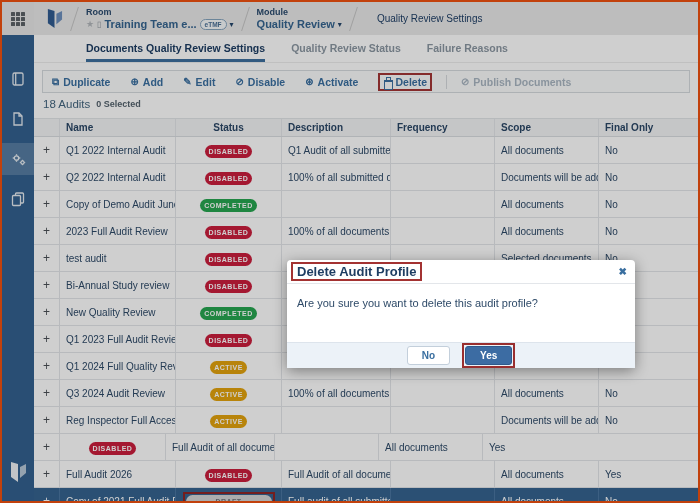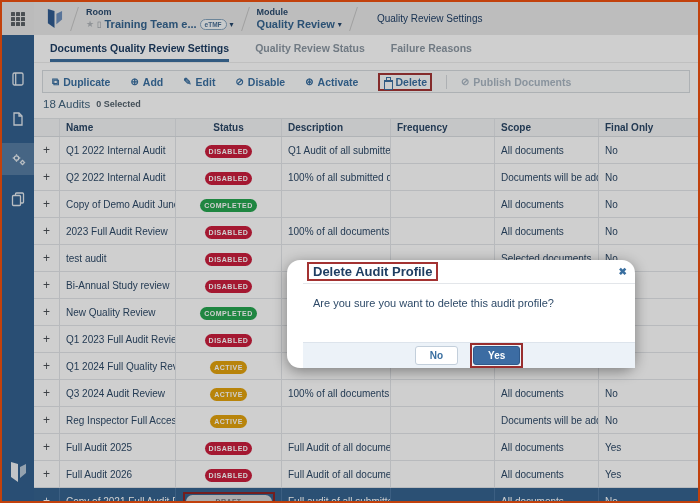--- a/index.html
+++ b/index.html
@@ -26,21 +26,21 @@
   .crumb-value { display:flex; align-items:center; gap:3px; line-height:13px; }
   .crumb-value .val { font-size:11px; font-weight:bold; color:#35648f; white-space:nowrap; }
   .star { color:#b2b6ba; font-size:9px; }
   .room-type { color:#8d949b; font-size:8px; }
   .pill-badge { font-size:6.5px; font-weight:bold; color:#4a7096; border:1px solid #86a4bd; border-radius:7px; padding:0 4px; line-height:9px; background:#f6f9fb; }
   .caret { font-size:8px; color:#24466b; }
   .page-title { font-size:10px; font-weight:normal; color:#1f3f66; margin-left:12px; white-space:nowrap; }
 
   .tabbar { height:28px; display:flex; align-items:stretch; gap:26px; padding-left:16px; border-bottom:1px solid #ededed; background:#fff; flex-shrink:0; }
   .tab { display:flex; align-items:center; font-size:10.5px; font-weight:bold; color:#8b97a2; cursor:pointer; border-bottom:3px solid transparent; padding-top:2px; white-space:nowrap; }
-  .tab.active { color:#1d3d63; border-bottom-color:#3e6f9e; }
+  .tab.active { color:#1d3d63; border-bottom-color:#3e6f9e;margin-left:36px; }
 
   .content { flex:1; display:flex; flex-direction:column; min-height:0; background:#fff; }
   .toolbar { margin:7px 8px 0 8px; height:23px; border:1px solid #d6dade; background:#fbfcfc; display:flex; align-items:center; padding:0 9px; gap:20px; flex-shrink:0; }
   .tb-btn { display:flex; align-items:center; gap:4px; font-size:10.5px; font-weight:bold; color:#3a6fa0; cursor:pointer; white-space:nowrap; }
   .tb-btn .ico { font-size:10px; line-height:10px; }
   .tb-btn.disabled { color:#a9b6c2; cursor:default; }
   .tb-sep { width:1px; height:14px; background:#d5d9dd; margin:0 -6px; }
   .anno-box { border:2px solid #a33636; padding:1px 3px; display:inline-flex; align-items:center; }
   .glyph-trash { position:relative; width:8px; height:10px; display:inline-block; }
   .glyph-trash::before { content:""; position:absolute; top:3px; left:0.5px; width:7px; height:7px; border:1px solid currentColor; border-top-width:2px; border-radius:0 0 1px 1px; }
@@ -69,21 +69,21 @@
   .plus { font-size:12px; color:#4c5step157; color:#4c5157; cursor:pointer; line-height:12px; }
   .badge { min-width:86px; text-align:center; font-size:7px; font-weight:bold; letter-spacing:0.5px; color:#fff; border-radius:7px; padding:3px 4px; line-height:7px; }
   .badge.disabled { background:#cb1e3d; }
   .badge.completed { background:#27a550; }
   .badge.active { background:#e3a30e; }
   .badge.draft { background:#d3d5d7; color:#6f757c; }
   .badge-anno { border:2px solid #8f2626; display:inline-flex; padding:1px; }
 
   
   .overlay { position:absolute; inset:0; background:rgba(0,0,0,0.19); z-index:40; }
-  .dialog { position:absolute; left:285px; top:258px; width:348px; height:108px; background:#fff; z-index:50; box-shadow:0 3px 14px rgba(0,0,0,0.4); display:flex; flex-direction:column; border-radius:13px;padding-left:16px; }
+  .dialog { position:absolute; left:285px; top:258px; width:348px; height:108px; background:#fff; z-index:50; box-shadow:0 3px 14px rgba(0,0,0,0.4); display:flex; flex-direction:column; border-radius:4px; }
   .dlg-head { height:24px; display:flex; align-items:center; justify-content:space-between; padding:0 8px 0 4px; border-bottom:1px solid #e3e6ea; flex-shrink:0; }
   .dlg-title-box { border:2px solid #a33232; padding:0 4px; display:inline-flex; }
   .dlg-title { font-size:13px; font-weight:bold; color:#1e3e63; white-space:nowrap; }
   .dlg-close { font-size:10px; font-weight:bold; color:#3a6fa0; cursor:pointer; }
   .dlg-body { flex:1; padding:13px 10px 0 10px; font-size:11px; color:#2e4a68; }
   .dlg-foot { height:26px; background:#ecf2f8; border-top:1px solid #dde4ec; display:flex; align-items:center; justify-content:center; gap:12px; flex-shrink:0; }
   .btn { font-size:10px; font-weight:bold; border-radius:3px; padding:3px 14px; cursor:pointer; font-family:"Liberation Sans", sans-serif; }
   .btn-no { background:#fff; color:#3a6fa0; border:1px solid #c3cfdb; }
   .btn-yes { background:#3c6ca3; color:#fff; border:1px solid #2f5a8c; }
   .yes-anno { border:2px solid #992e2e; padding:1px; display:inline-flex; }
@@ -382,21 +382,20 @@
               </div>
     <div class="cell c-desc"></div>
     <div class="cell c-freq"></div>
     <div class="cell c-scope">Documents will be added to the</div>
     <div class="cell c-final">No</div>
   </div>
             <div class="trow">
     <div class="cell c-exp">
                 <span class="plus">+</span>
               </div>
-    <div class="cell c-name">Full Audit 2025</div>
     <div class="cell c-status">
                 <span><span class="badge disabled">DISABLED</span></span>
               </div>
     <div class="cell c-desc">Full Audit of all documents up u</div>
     <div class="cell c-freq"></div>
     <div class="cell c-scope">All documents</div>
     <div class="cell c-final">Yes</div>
   </div>
             <div class="trow">
     <div class="cell c-exp">

